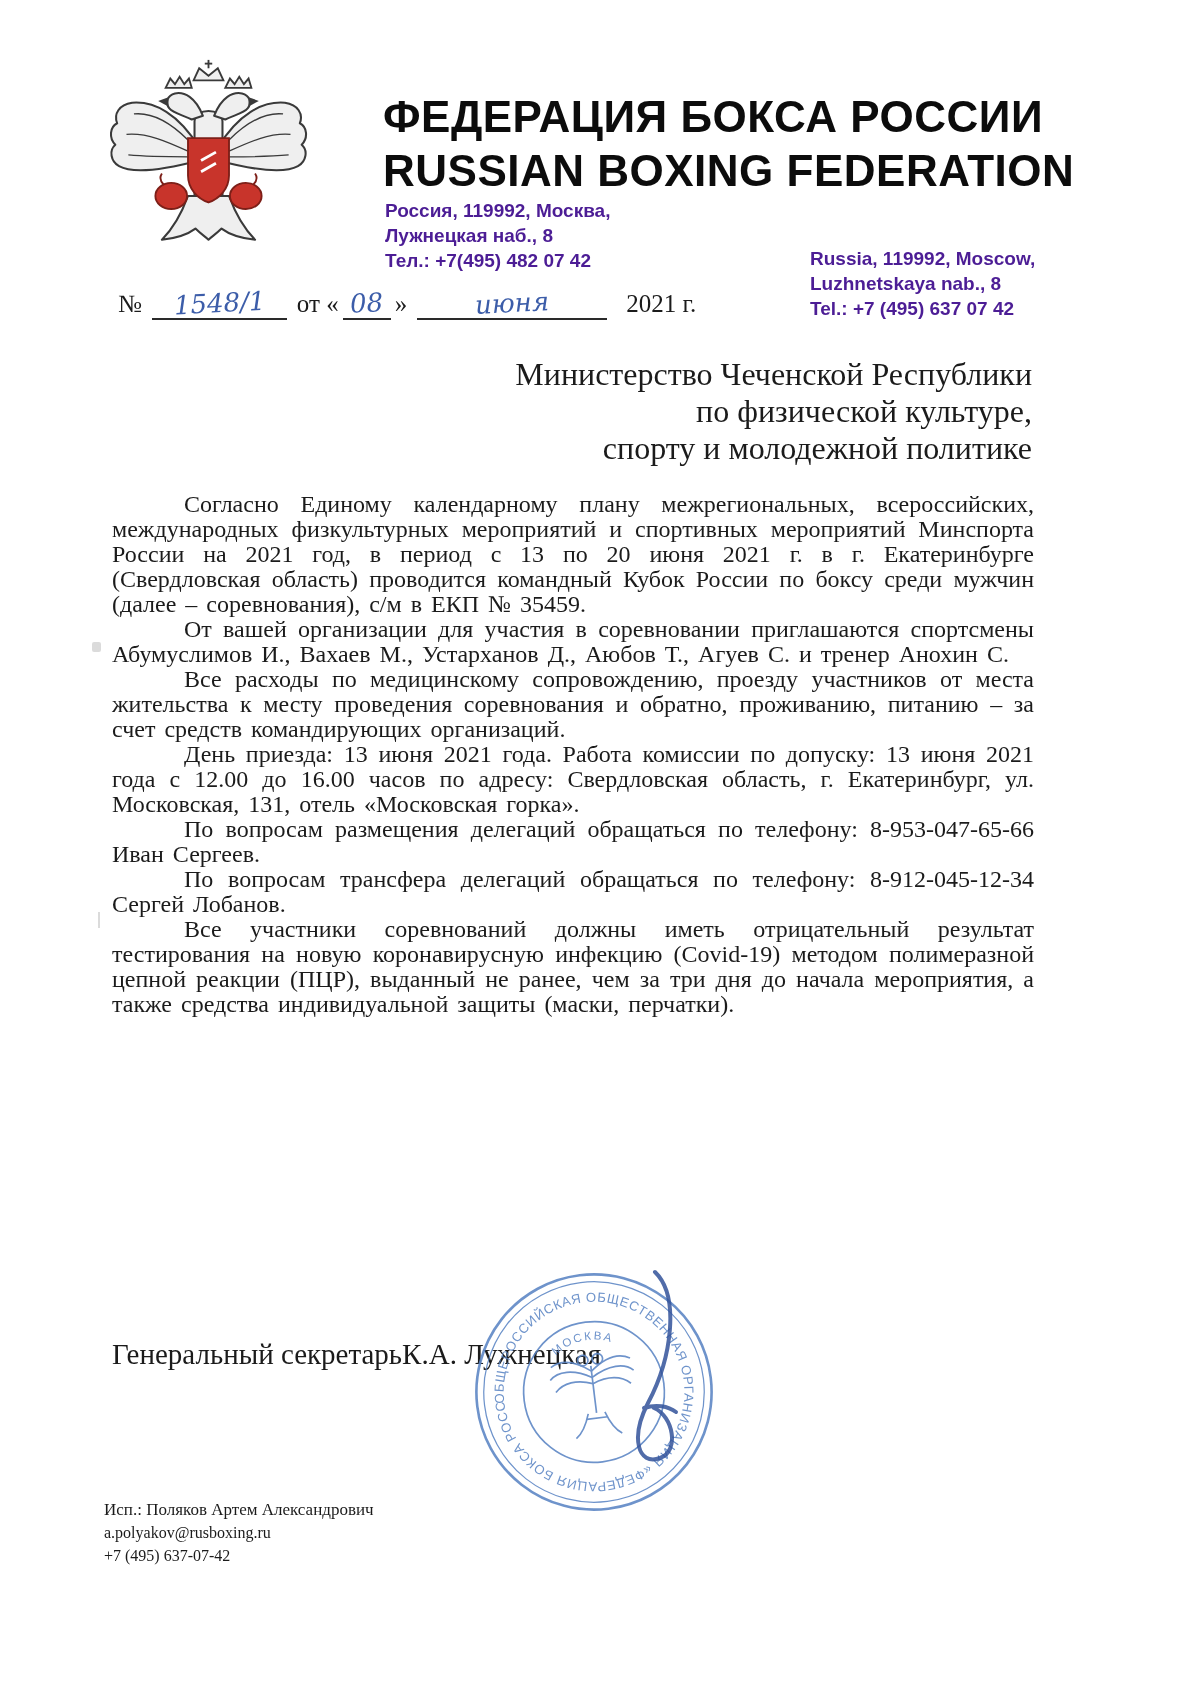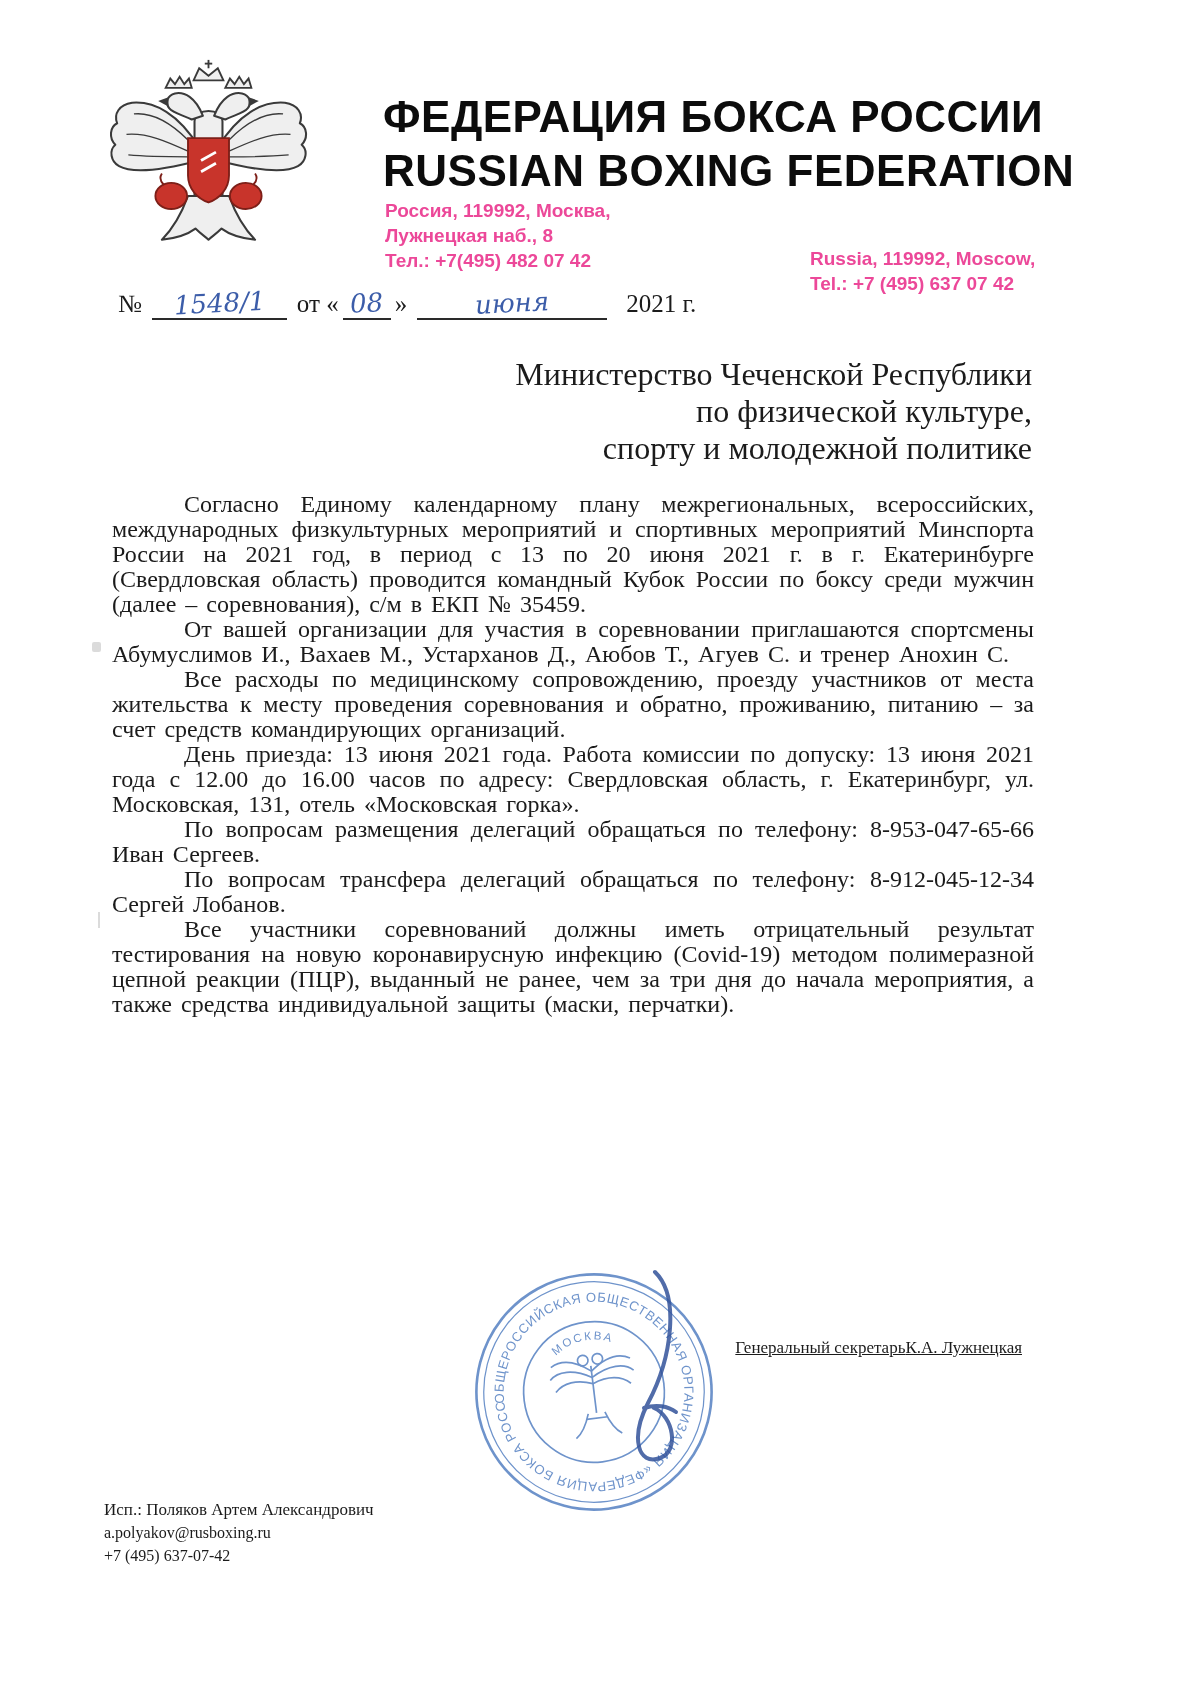--- a/index.html
+++ b/index.html
@@ -15,21 +15,21 @@
   .org-title {
     position:absolute; left:383px; top:74px; width:700px;
     font-family:"Liberation Sans", sans-serif; font-weight:bold; color:#0c0c0c;margin-top:16px;
   }
   .org-title .ru { font-size:44px; line-height:54px; letter-spacing:0.5px; }
   .org-title .en { font-size:44px; line-height:54px; letter-spacing:0.5px; }
 
   .addresses {
     position:absolute; left:385px; top:198px; width:760px; display:flex;
     font-family:"Liberation Sans", sans-serif; font-weight:bold;
-    font-size:19px; line-height:25px; color:#ec4899;
+    font-size:19px; line-height:25px; color:#4c1d95;
   }
   .addr-ru { width:425px; }
   .addr-en { width:330px;margin-top:48px; }
 
   
   .ref-line {
     position:absolute; left:118px; top:288px; font-size:25px;
     display:flex; align-items:baseline; white-space:nowrap;
   }
   .slot { display:inline-block; border-bottom:2px solid #2a2a2a; text-align:center; }
@@ -52,21 +52,21 @@
   
   .body-text {
     position:absolute; left:112px; top:492px; width:922px;
     font-size:24px; line-height:25px; text-align:justify; word-spacing:3px;
   }
   .body-text p { text-indent:72px; }
 
   
   .signature-row {
     position:absolute; left:112px; top:1338px; width:910px;
-    display:flex; justify-content:flex-end; font-size:17px;text-decoration:underline;
+    display:flex; justify-content:flex-start; font-size:29px;
   }
 
   .stamp {
     position:absolute; left:468px; top:1266px; width:252px; height:252px;
     transform:rotate(-7deg); opacity:0.88;
   }
   .signature-svg { position:absolute; left:560px; top:1258px; width:180px; height:235px; }
 
   
   .footer {
@@ -129,20 +129,21 @@
   </div>
 
   <div class="addresses">
     <div class="addr-ru">
       <div>Россия, 119992, Москва,</div>
       <div>Лужнецкая наб., 8</div>
       <div>Тел.: +7(495) 482 07 42</div>
     </div>
     <div class="addr-en">
       <div>Russia, 119992, Moscow,</div>
+      <div>Luzhnetskaya nab., 8</div>
       <div>Tel.: +7 (495) 637 07 42</div>
     </div>
   </div>
 
   <div class="ref-line">
     <span>№</span>
     <span class="slot slot-number"><span class="hand">1548/1</span></span>
     <span class="ref-from">от «</span>
     <span class="slot slot-day"><span class="hand">08</span></span>
     <span>»</span>

